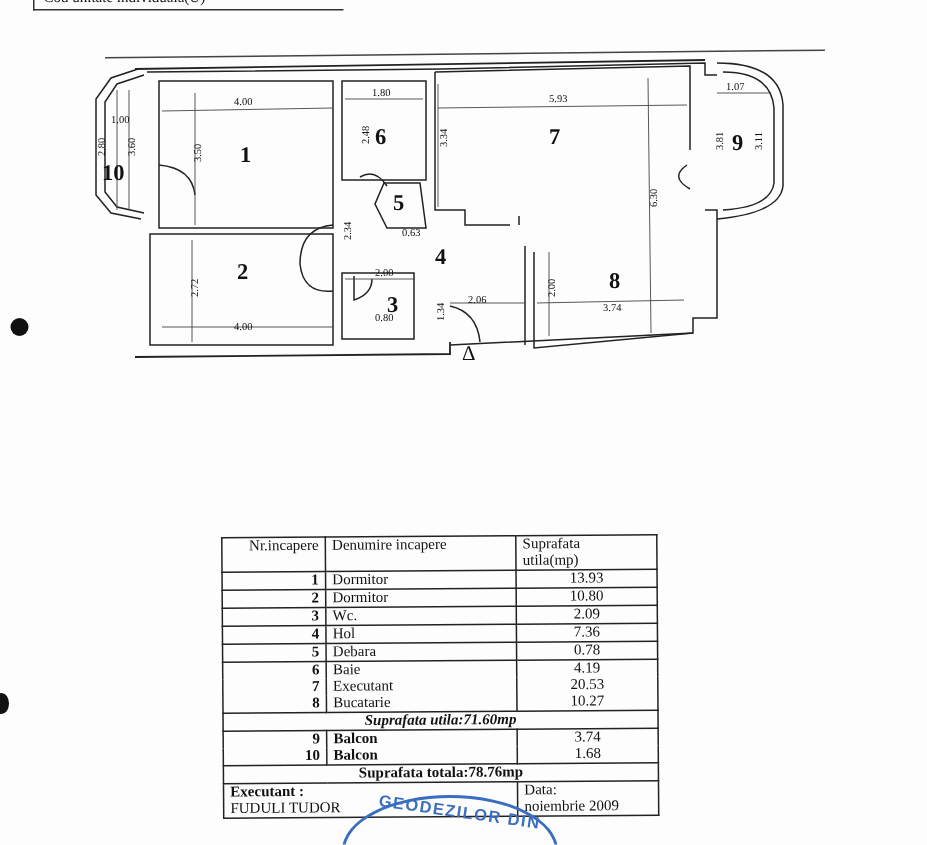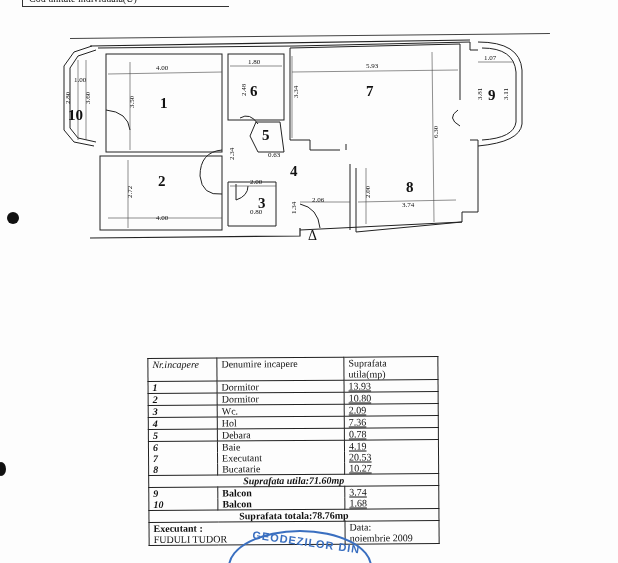--- a/index.html
+++ b/index.html
@@ -6,23 +6,23 @@
     body{width:618px;height:563px;position:relative;overflow:hidden;font-family:"Liberation Serif","DejaVu Serif",serif;color:#111;}
     .hdr{position:absolute;left:22px;top:-6px;width:200px;height:12px;border-left:1px solid #333;border-bottom:1px solid #333;font-size:10px;line-height:10px;padding-left:6px;}
     .hdr-line{position:absolute;left:70px;top:38px;width:480px;height:1px;background:#444;transform:rotate(-0.6deg);transform-origin:left;}
     svg.plan{position:absolute;left:0;top:0;}
     .plan text{font-family:"Liberation Serif","DejaVu Serif",serif;fill:#111;}
     .room{font-weight:bold;font-size:15px;}
     .dim{font-size:7px;}
     .punch{position:absolute;border-radius:50%;background:#111;}
     table.legend{position:absolute;left:148px;top:357px;width:291px;border-collapse:collapse;font-size:10px;line-height:11px;transform:rotate(-0.4deg);}
     table.legend td{border:1px solid #222;padding:0 4px;vertical-align:top;}
-    .c1{width:60px;text-align:left;font-style:italic;}
+    .c1{width:60px;text-align:right;}
     .c2{width:118px;margin-top:20px;}
-    .c3{text-align:left;text-decoration:underline;}
+    .c3{text-align:center;}
     .b{font-weight:bold;}
     .sumrow td{text-align:center;font-weight:bold;font-style:italic;}
     .tot td{text-align:center;font-weight:bold;}
     .noB{border-top:none!important;border-bottom:none!important;}
     .stamp{position:absolute;left:228px;top:530px;width:140px;height:70px;border:2px solid #3a6fc0;border-radius:50%;}
     .stamp span{position:absolute;left:22px;top:4px;color:#3a6fc0;font-size:11px;font-weight:bold;letter-spacing:1px;transform:rotate(8deg);font-family:"Liberation Sans",sans-serif;}
   </style>
 </head>
 <body>
 

